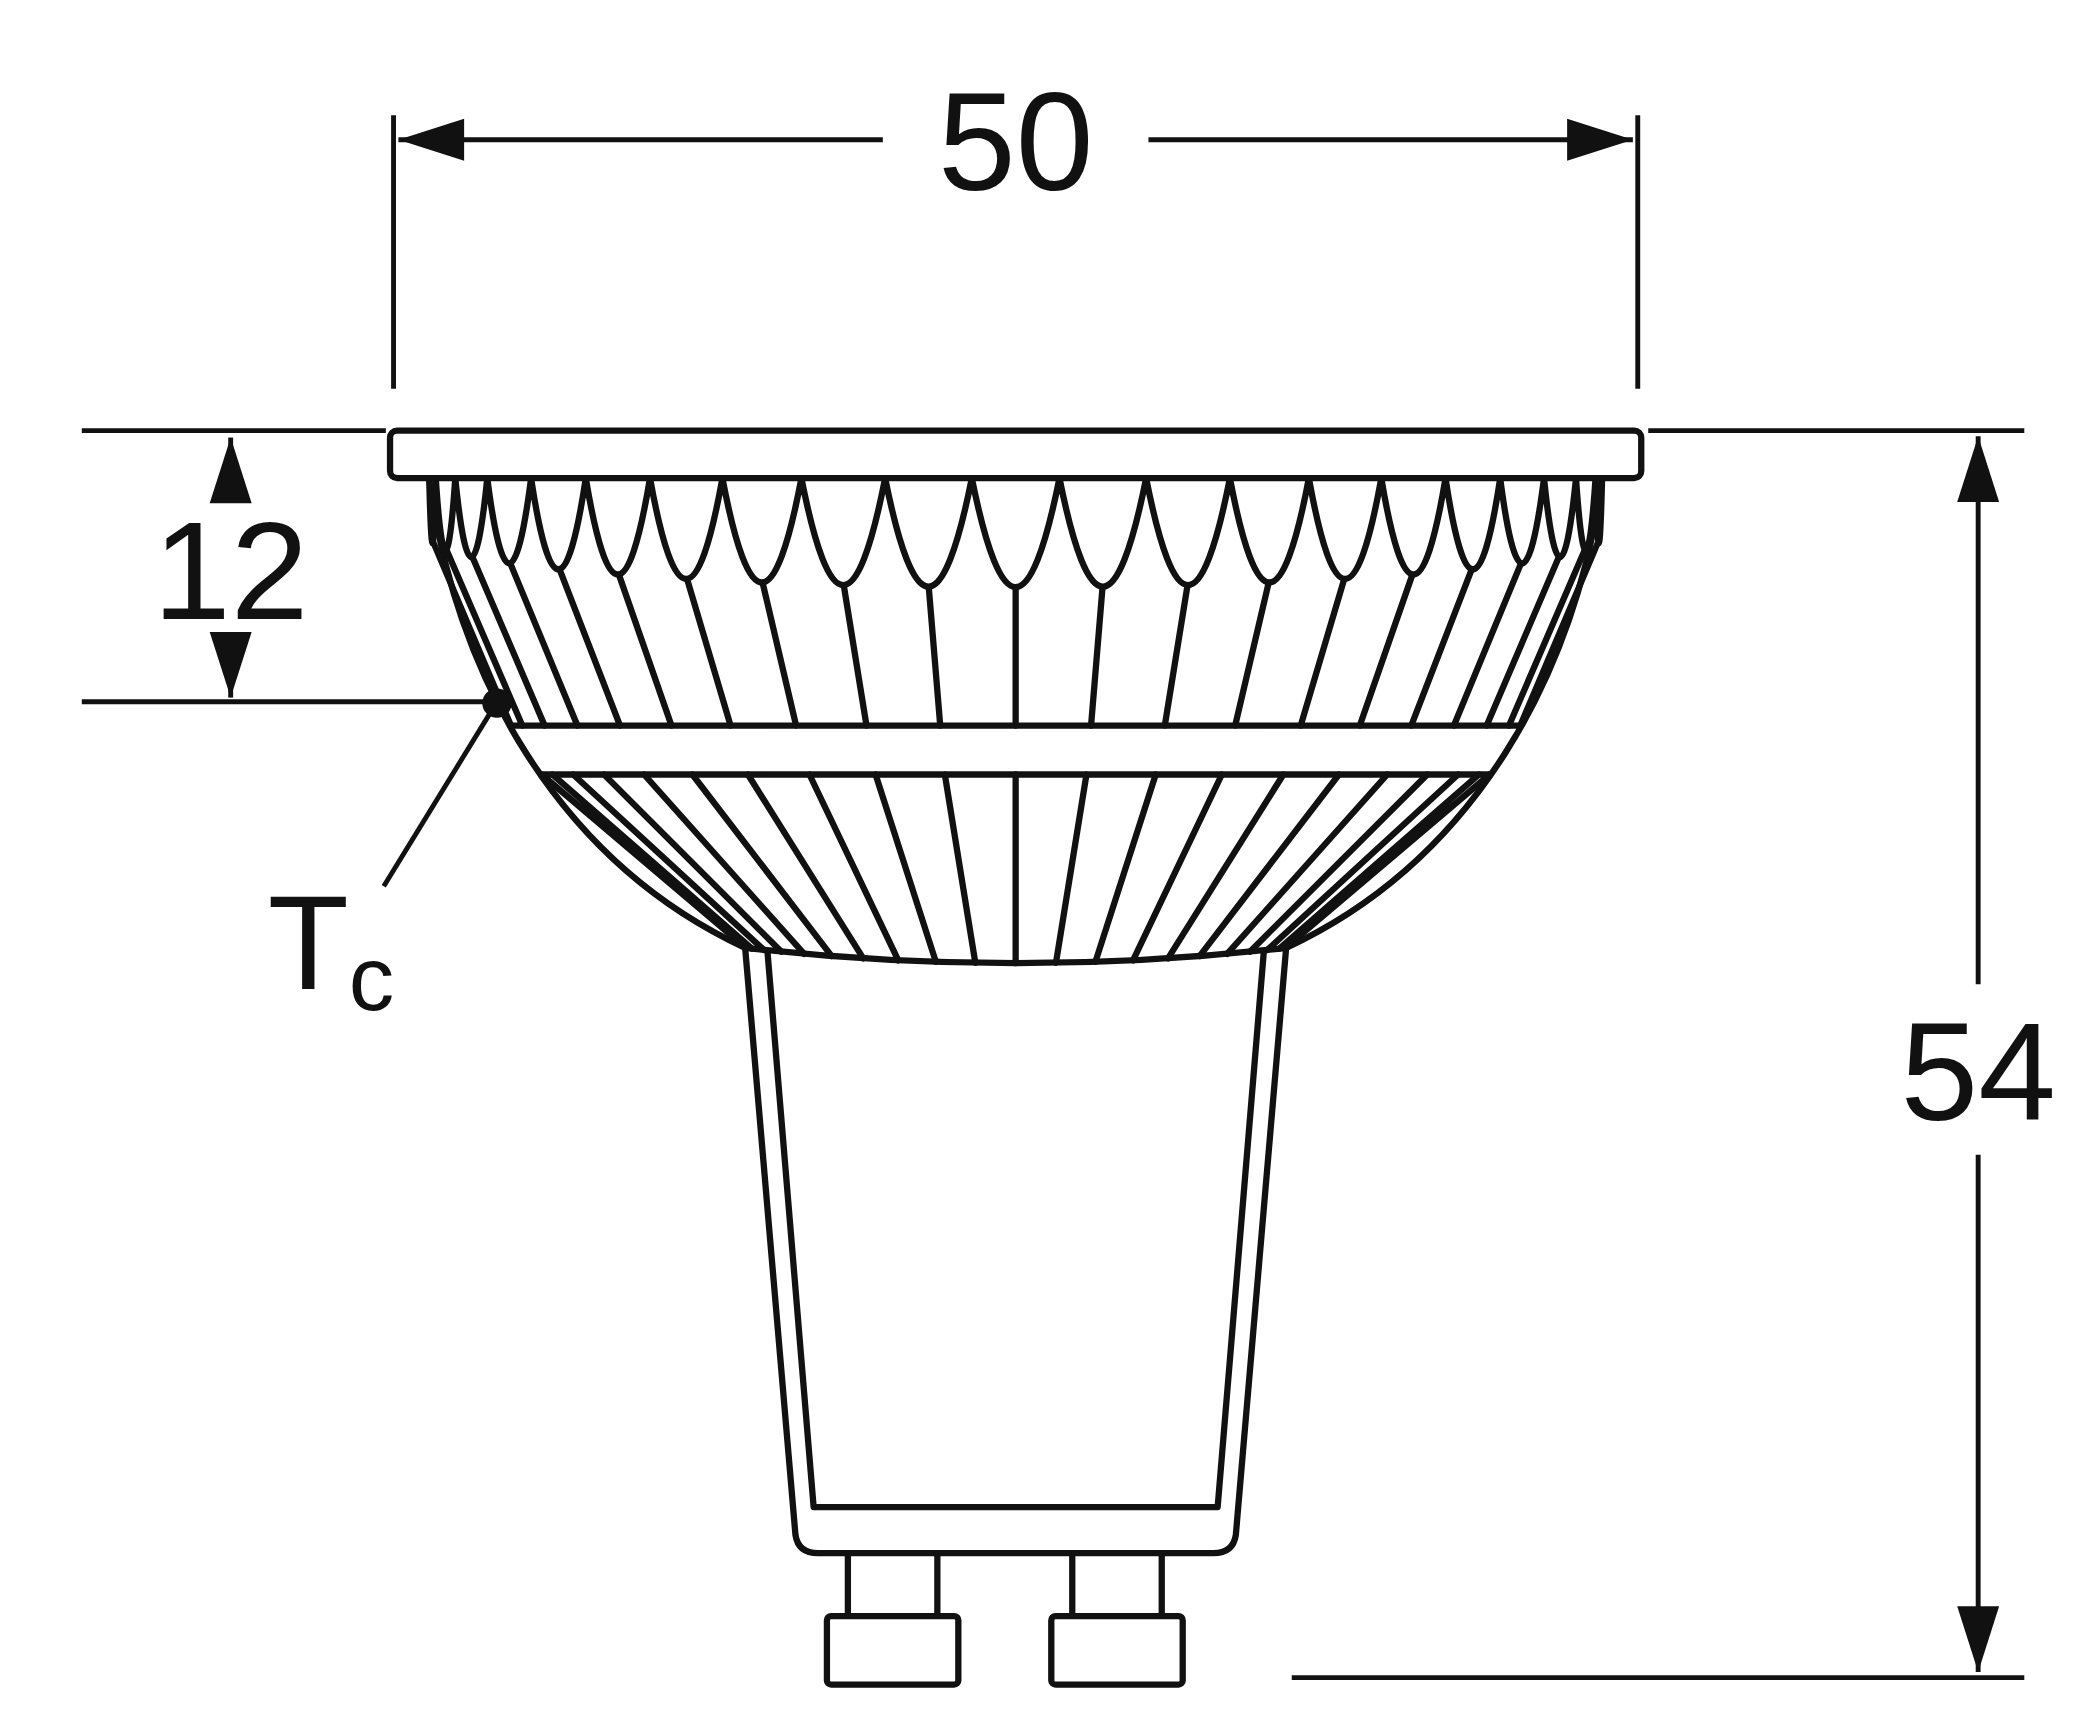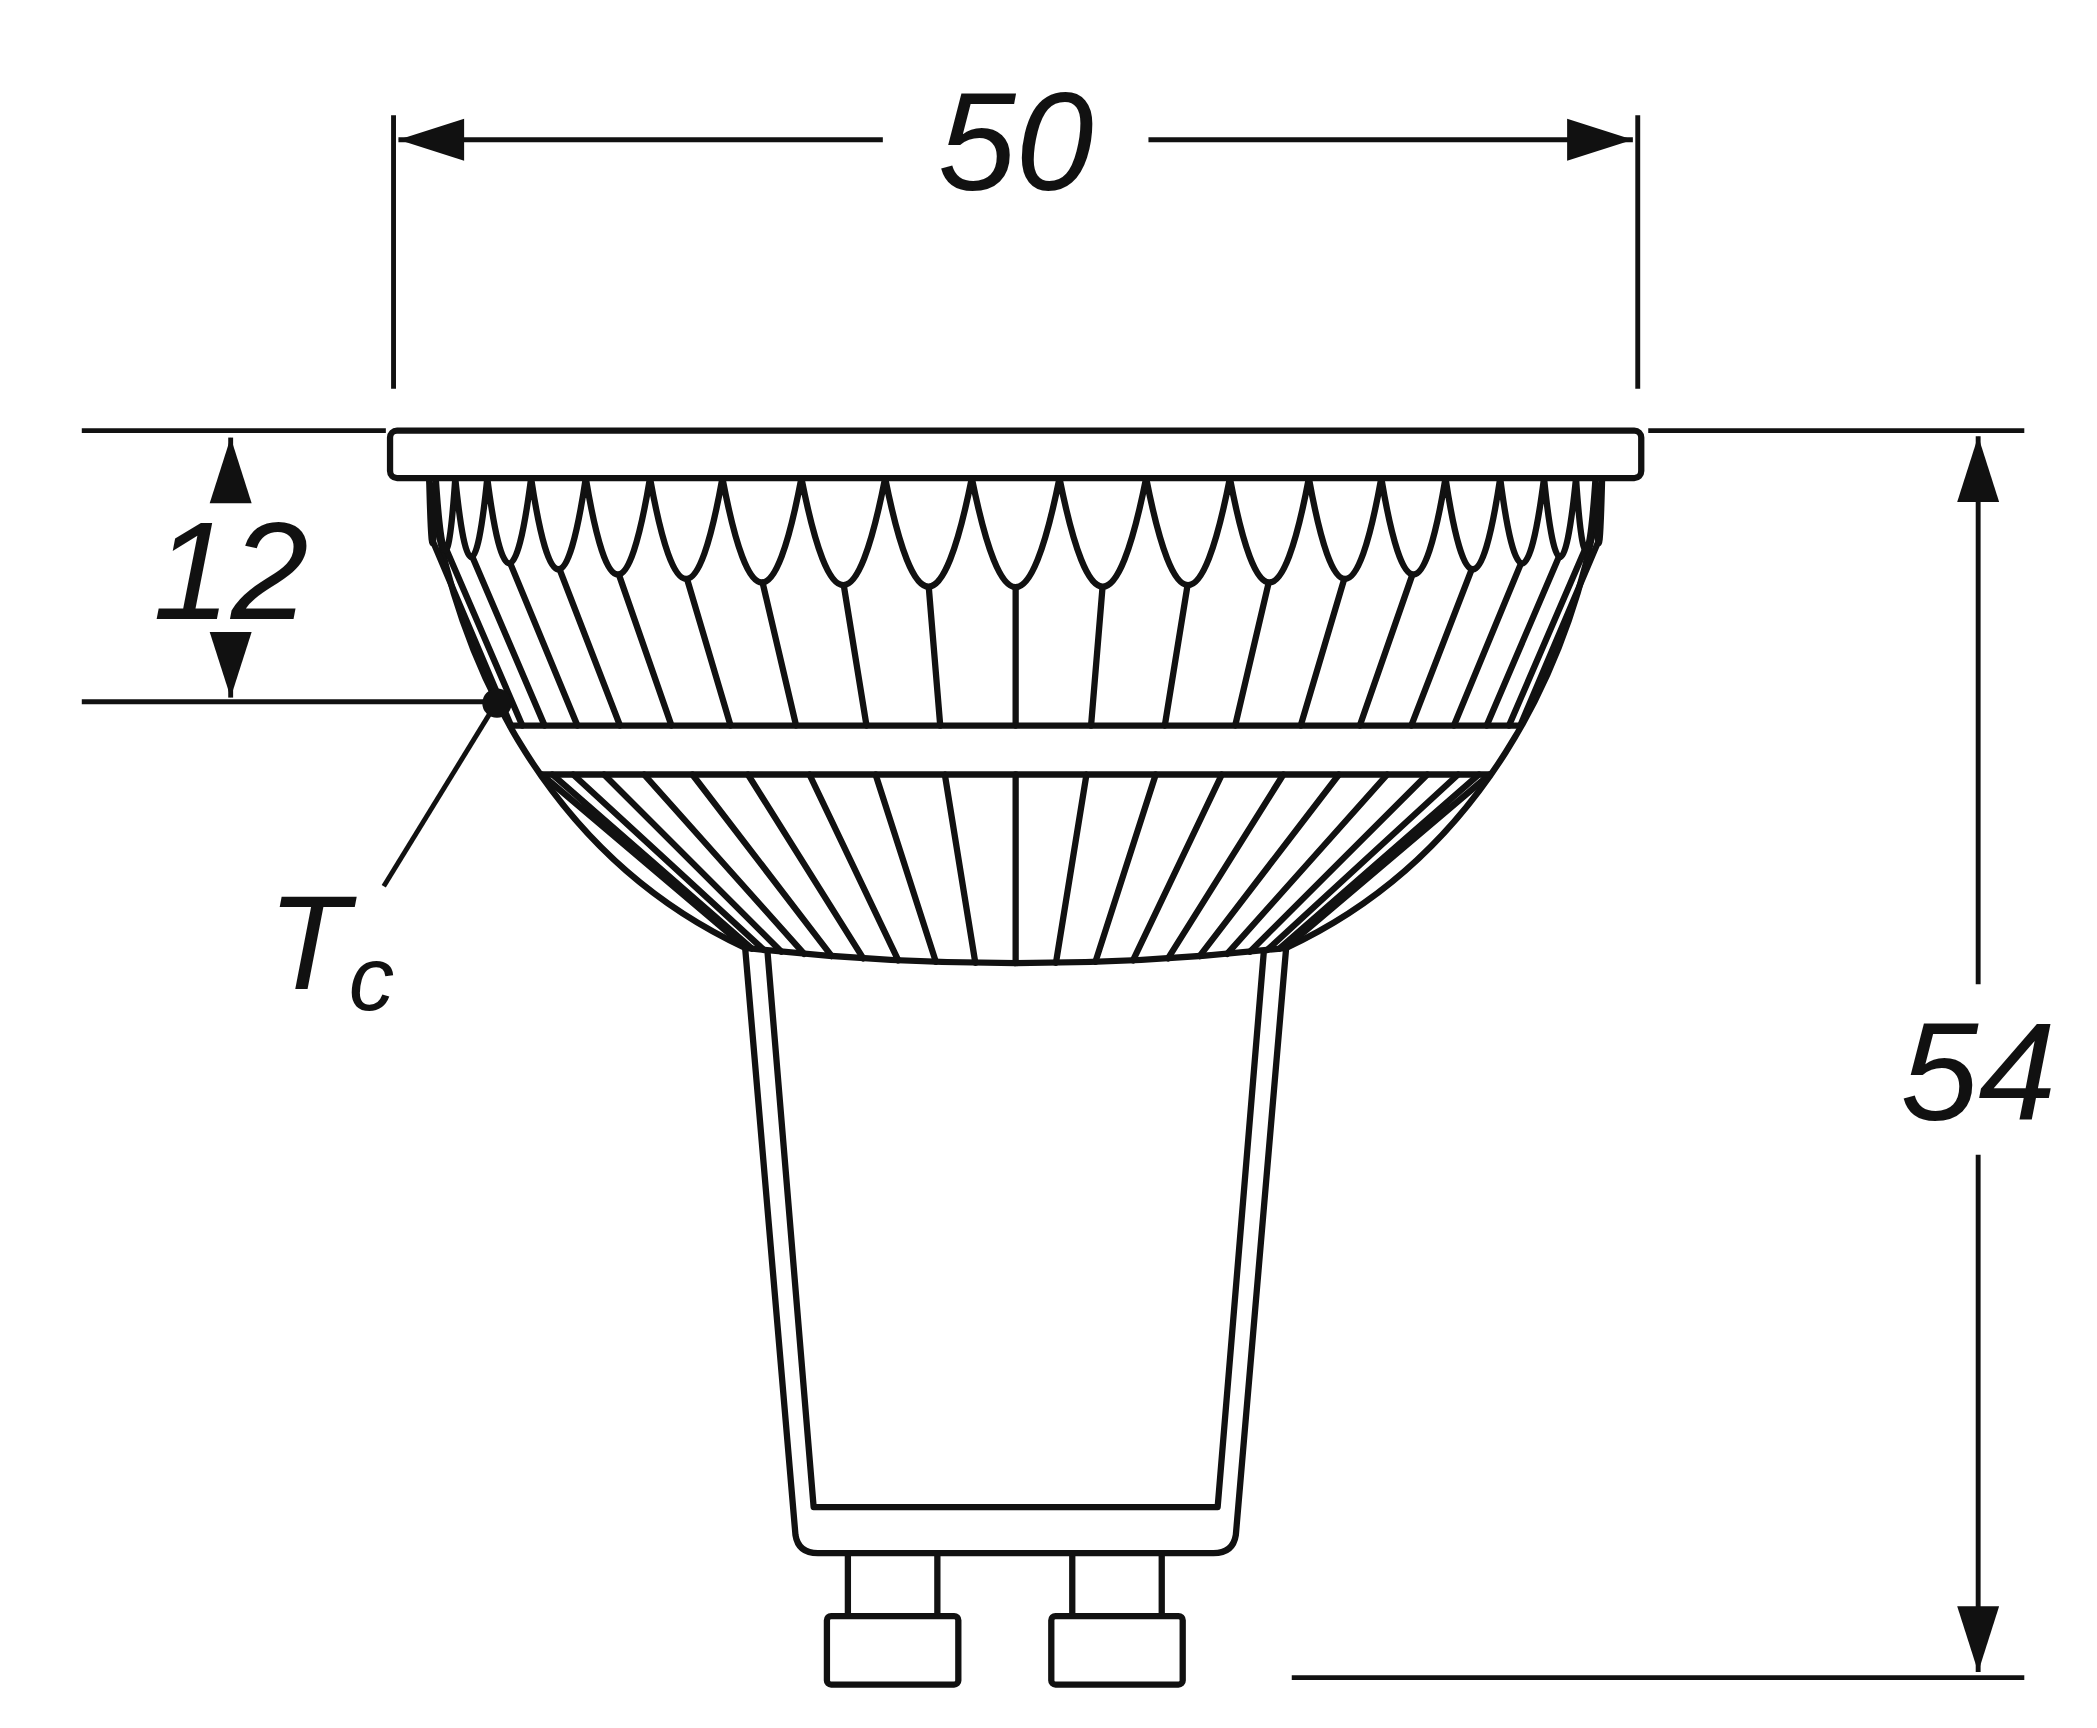--- a/index.html
+++ b/index.html
@@ -4,21 +4,20 @@
 <style>
   html, body {
     margin: 0;
     padding: 0;
     background: var(--bg, #ffffff);
   }
   .page {
     width: 100%;
     max-width: 2097px;
     margin: 0 auto;
-    font-style: italic;
   }
   #drawing-svg {
     display: block;
     width: 100%;
     height: auto;
     background: var(--bg, #ffffff);
   }
   
   #drawing-svg .art {
     stroke: var(--line, #111111);

